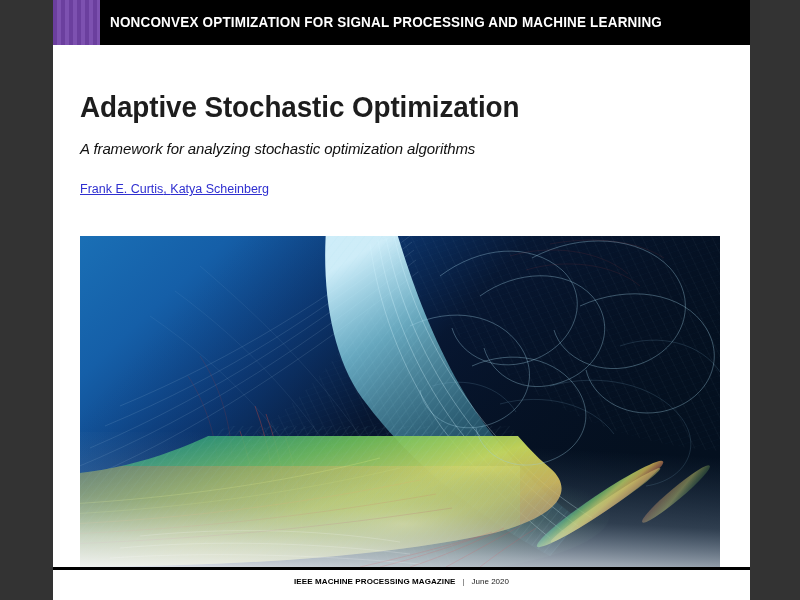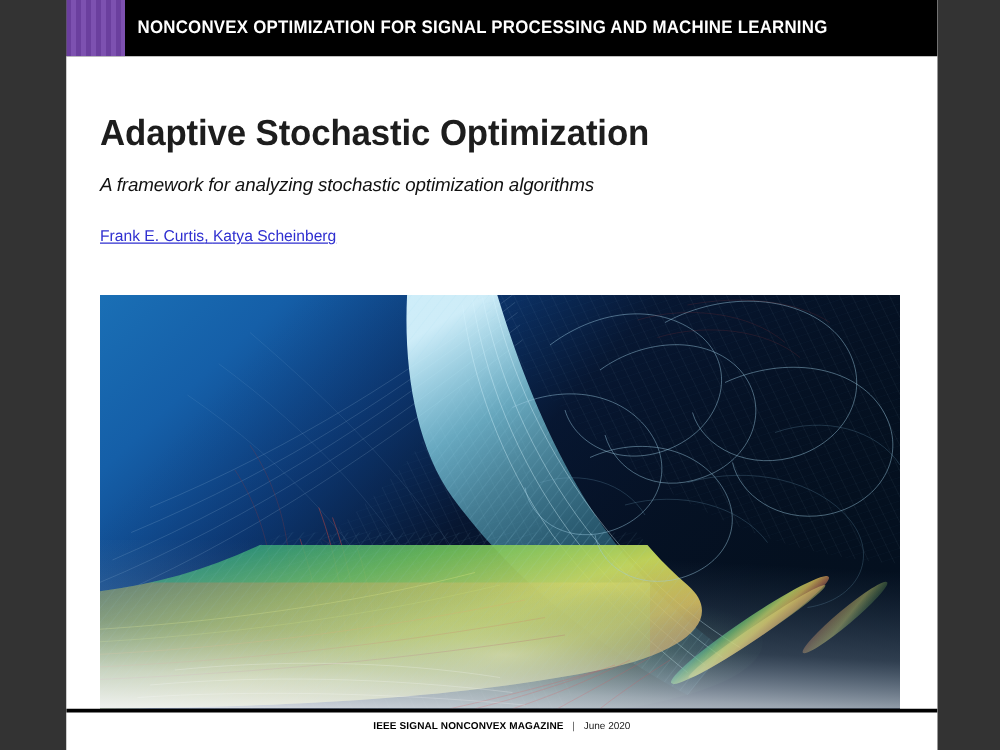--- a/index.html
+++ b/index.html
@@ -401,18 +401,18 @@
             <path d="M40,312 C130,304 230,306 330,318"></path>
             <path d="M30,322 C120,316 230,318 340,328"></path>
           </g>
         </g>
       </svg>
     </div>
 
     <div id="footer-rule"></div>
     <div id="footer">
       <span id="footer-inner">
-        <span id="footer-magazine">IEEE SIGNAL NONCONVEX MAGAZINE</span><span id="footer-divider">|</span><span id="footer-date">June 2020</span>
+        <span id="footer-magazine">IEEE MACHINE PROCESSING MAGAZINE</span><span id="footer-divider">|</span><span id="footer-date">June 2020</span>
       </span>
     </div>
 
   </div>
 </div>
 
 </body></html>

